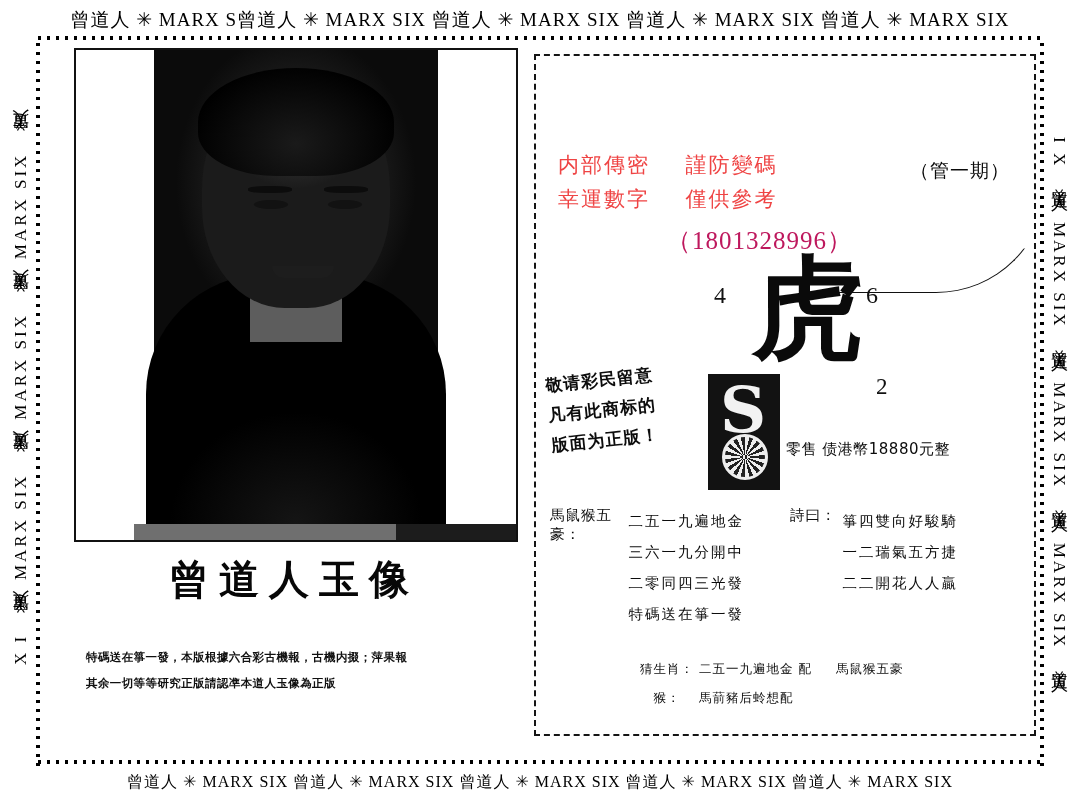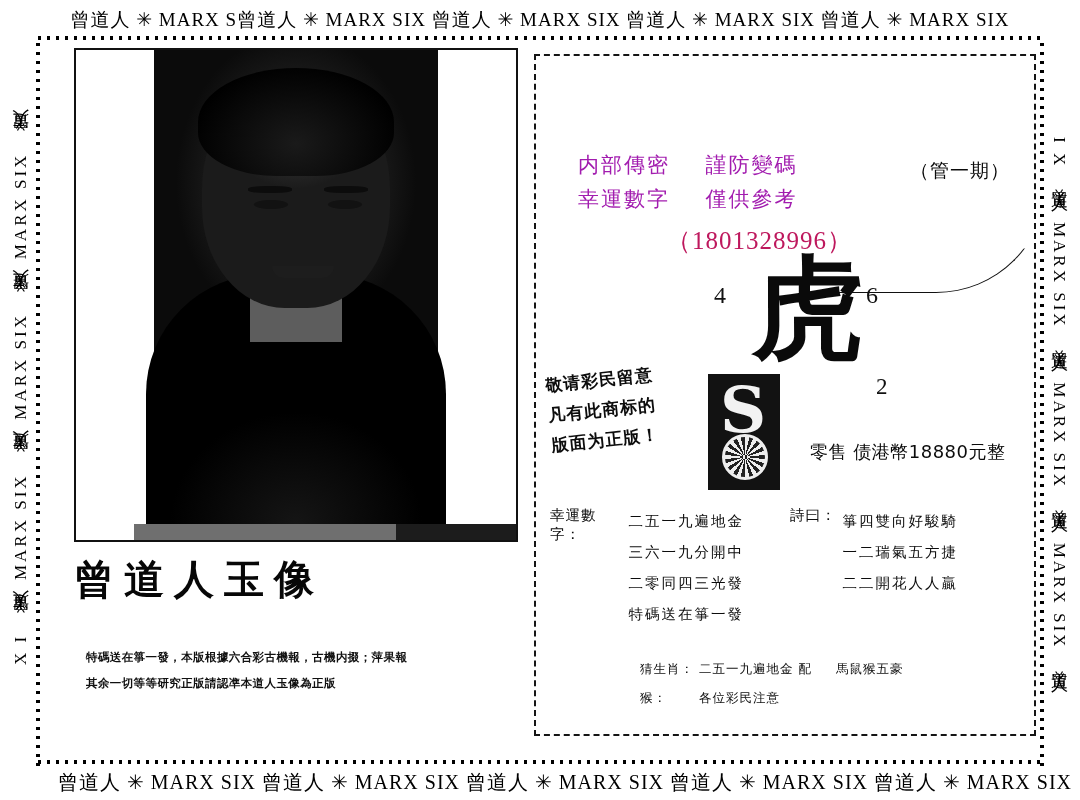--- a/index.html
+++ b/index.html
@@ -27,22 +27,22 @@
     overflow: hidden;
     letter-spacing: 1px;
   }
   .band-top {
     top: 6px; left: 8px; width: 1064px; height: 28px;
     font-size: 19px; line-height: 28px;
     text-align: center;
   }
   .band-bottom {
     bottom: 4px; left: 8px; width: 1064px; height: 28px;
-    font-size: 20px; line-height: 28px;
-    text-align: right;
+    font-size: 16px; line-height: 28px;
+    text-align: center;
   }
   .band-left, .band-right {
     top: 34px; width: 30px; height: 734px;
     font-size: 17px;
     line-height: 30px;
   }
   .band-left { left: 6px; }
   .band-right { right: 6px; }
   .vert-text {
     writing-mode: vertical-rl;
@@ -178,20 +178,21 @@
     position: absolute;
     left: 320px; bottom: 0;
     width: 120px; height: 16px;
     background: #1c1c1c;
   }
 
   .portrait-caption {
     position: absolute;
     left: 28px; top: 508px;
     width: 440px;
+    text-align: center;
     font-family: "DejaVu Serif", serif;
     font-size: 40px;
     font-weight: bold;
     letter-spacing: 10px;
     color: #070707;
   }
   .left-notes {
     position: absolute;
     left: 40px; top: 600px;
     width: 420px;
@@ -223,23 +224,22 @@
     font-weight: bold;
     letter-spacing: 3px;
     color: #000;
   }
   .panel-sub {
     position: absolute;
     left: 22px; top: 92px;
     font-family: "DejaVu Serif", serif;
     font-size: 21px;
     line-height: 34px;
-    color: #a21caf;
+    color: #ef4444;
     letter-spacing: 2px;
-    margin-left: 20px;
   }
   .panel-sub .gap { display: inline-block; width: 18px; }
   .panel-tag {
     position: absolute;
     right: 24px; top: 102px;
     font-family: "DejaVu Serif", serif;
     font-size: 19px;
     letter-spacing: 1px;
     color: #0b0b0b;
   }
@@ -329,24 +329,23 @@
     color: #0d0d0d;
     transform: rotate(-6deg);
     letter-spacing: 1px;
     font-weight: bold;
   }
 
   .price-line {
     position: absolute;
     left: 250px; top: 384px;
     font-family: "DejaVu Sans", sans-serif;
-    font-size: 18px;
+    font-size: 15px;
     color: #0b0b0b;
     letter-spacing: 0.5px;
-    margin-left: 24px;
   }
 
   .poem-area {
     position: absolute;
     left: 14px; top: 450px;
     width: 470px;
     font-family: "DejaVu Serif", serif;
     font-size: 14.5px;
     color: #0c0c0c;
   }
@@ -375,21 +374,21 @@
 
   .zodiac {
     position: absolute;
     left: 104px; top: 598px;
     font-family: "DejaVu Sans", sans-serif;
     font-size: 12.5px;
     line-height: 29px;
     color: #0d0d0d;
     letter-spacing: 1px;
   }
-  .zodiac .lbl { display: inline-block; width: 54px; }
+  .zodiac .lbl { display: inline-block; width: 54px; text-align: center; }
   .zodiac .gap2 { display: inline-block; width: 14px; }
 </style>
 </head>
 <body>
 
 <div id="page">
 
   <div class="border-band band-top">曾道人 ✳ MARX S曾道人 ✳ MARX SIX 曾道人 ✳ MARX SIX 曾道人 ✳ MARX SIX 曾道人 ✳ MARX SIX</div>
   <div class="border-band band-bottom">曾道人 ✳ MARX SIX 曾道人 ✳ MARX SIX 曾道人 ✳ MARX SIX 曾道人 ✳ MARX SIX 曾道人 ✳ MARX SIX</div>
   <div class="border-band band-left">
@@ -467,21 +466,21 @@
         <div class="notice-block">
           <div>敬请彩民留意</div>
           <div>凡有此商标的</div>
           <div>版面为正版！</div>
         </div>
 
         <div class="price-line">零售 债港幣18880元整</div>
 
         <div class="poem-area">
           <div class="poem-col poem-left">
-            <span class="poem-label">幸運數字：</span>
+            <span class="poem-label">馬鼠猴五豪：</span>
             <span class="poem-lines">
               <div>二五一九遍地金</div>
               <div>三六一九分開中</div>
               <div>二零同四三光發</div>
               <div>特碼送在箏一發</div>
             </span>
           </div>
           <div class="poem-col poem-right">
             <span class="poem-label">詩曰：</span>
             <span class="poem-lines">
@@ -494,21 +493,21 @@
 
         <div class="zodiac">
           <div>
             <span class="lbl">猜生肖：</span>
             <span>二五一九遍地金 配</span>
             <span class="gap2"></span>
             <span>馬鼠猴五豪</span>
           </div>
           <div>
             <span class="lbl">猴：</span>
-            <span>各位彩民注意</span>
+            <span>馬葥豬后蛉想配</span>
           </div>
         </div>
 
       </div>
     </div>
 
   </div>
 </div>
 
 </body></html>

